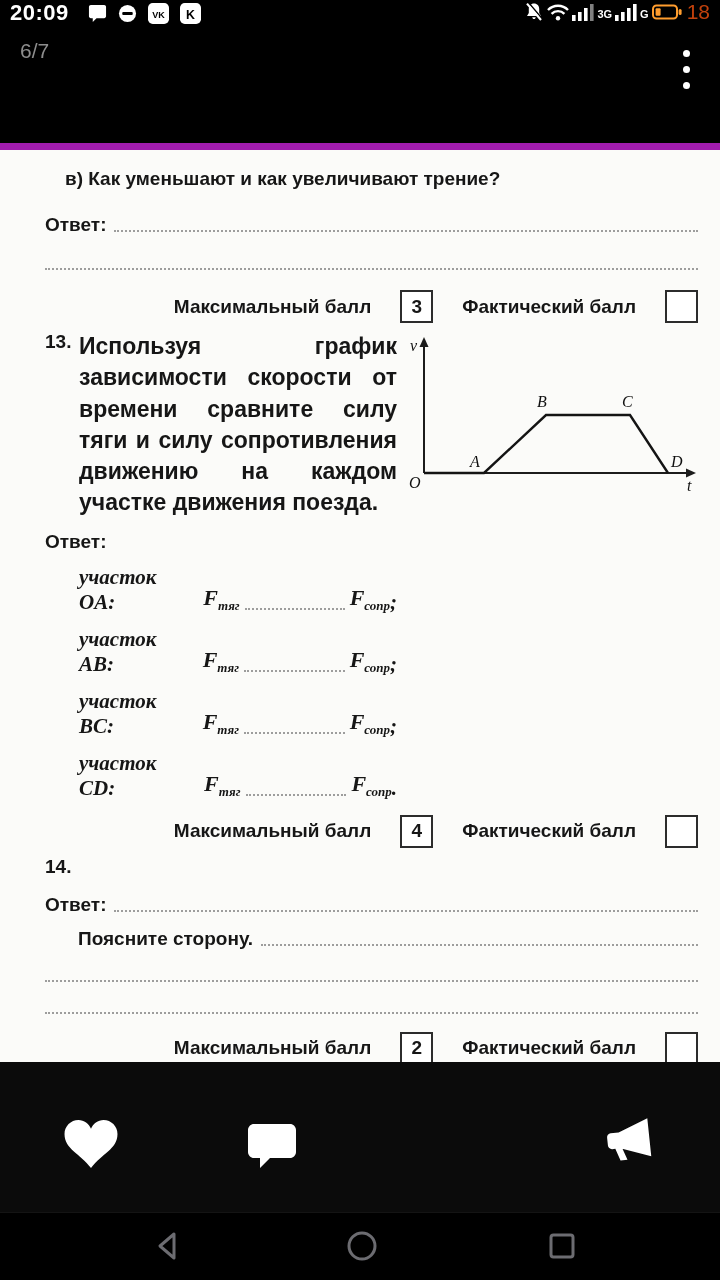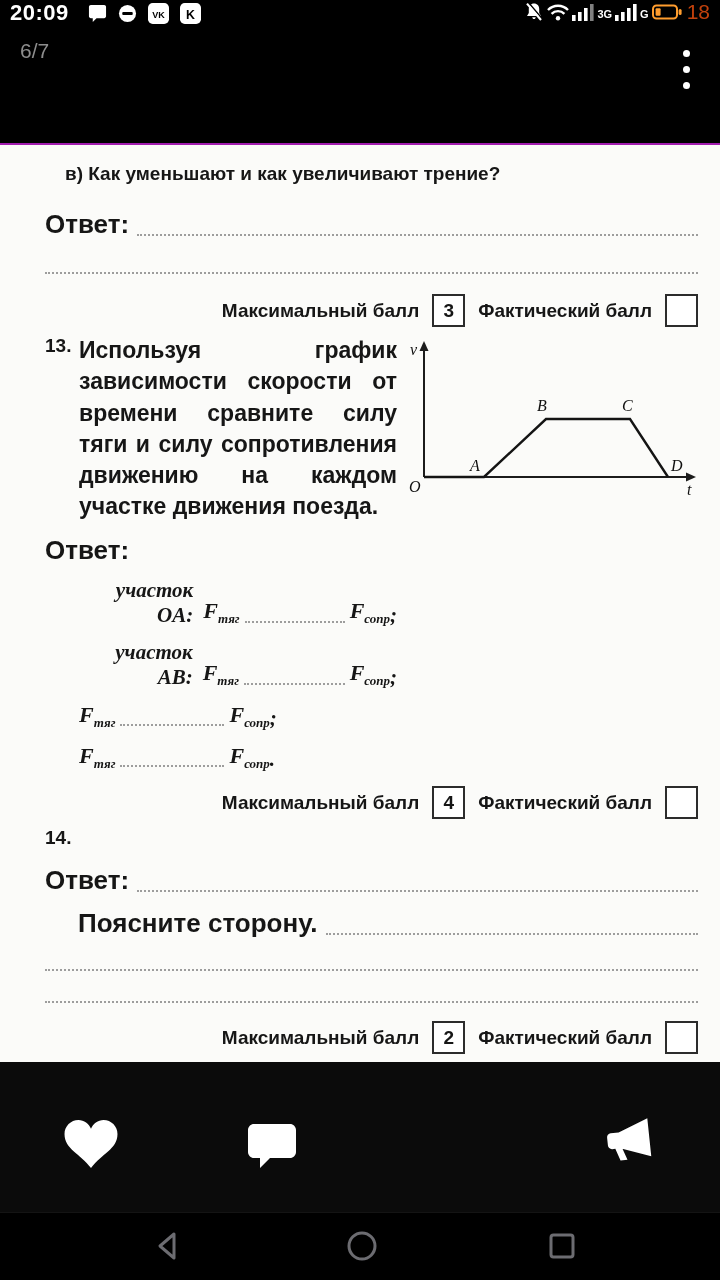--- a/index.html
+++ b/index.html
@@ -15,36 +15,36 @@
   .net-lbl { color:#fff; font-size:11px; font-weight:bold; padding-bottom:1px; }
   .batt-pct { color:#c2410c; font-size:21px; margin-left:2px; }
   .sb-ic { display:flex; align-items:center; }
 
   
   .page-ind { position:absolute; top:20px; left:20px; color:#8d8d8d; font-size:21px; z-index:4;margin-top:19px; }
   .menu-dots { position:absolute; top:50px; right:30px; display:flex; flex-direction:column; gap:9px; z-index:6; cursor:pointer; }
   .menu-dots i { width:7px; height:7px; border-radius:50%; background:#fff; display:block; }
 
   
-  .doc { position:absolute; top:143px; left:0; width:720px; height:919px; background:#fbfbf9; color:#161616; padding:18px 22px 0 45px; overflow:hidden; border-top:2px solid #a21caf; }
+  .doc { position:absolute; top:143px; left:0; width:720px; height:919px; background:#fbfbf9; color:#161616; padding:18px 22px 0 45px; overflow:hidden; border-top:7px solid #a21caf; }
   .qb { margin-left:20px; font-weight:bold; font-size:19px; }
-  .lbl { font-weight:bold; font-size:26px; }
+  .lbl { font-weight:bold; font-size:19px; }
   .answer-line { display:flex; align-items:flex-end; margin-top:24px; }
   .answer-line .dots { flex:1; border-bottom:2px dotted #9d9d9d; margin:0 0 4px 8px; }
   .dotline { border-bottom:2px dotted #9d9d9d; margin-top:32px; }
-  .score-row { display:flex; justify-content:flex-end; align-items:center; gap:13px; margin-top:20px; }
+  .score-row { display:flex; justify-content:flex-end; align-items:center; gap:29px; margin-top:20px; }
   .score-lbl { font-weight:bold; font-size:19px; }
   .score-box { width:33px; height:33px; border:2px solid #2c2c2c; background:#fff; display:flex; align-items:center; justify-content:center; font-weight:bold; font-size:19px; }
   .qblock { display:flex; margin-top:8px; }
   .q13-left { width:352px; flex:none; }
   .qnum-row { display:flex; }
   .qnum { font-weight:bold; font-size:19px; width:34px; flex:none; }
   .qtext { font-weight:bold; font-size:23px; line-height:1.36; text-align:justify; }
   .answer-lbl13 { margin-top:12px; }
-  .f-row { display:flex; align-items:flex-end; margin:12px 0 0 34px; font-family:"Liberation Serif",serif; font-style:italic; font-weight:bold; font-size:21px;text-align:right; }
+  .f-row { display:flex; align-items:flex-end; margin:12px 0 0 34px; font-family:"Liberation Serif",serif; font-style:italic; font-weight:bold; font-size:21px; }
   .f-row .seg { margin-right:10px; }
   .fsym { font-size:22px; }
   .fsym sub { font-size:13px; font-style:italic; }
   .leader { width:104px; border-bottom:2px dotted #9d9d9d; margin:0 5px 5px 5px; }
   .q13-graph { flex:1; display:flex; justify-content:flex-end; padding-top:4px; }
   .gl { font-family:"Liberation Serif",serif; font-style:italic; font-size:16px; fill:#101010; }
   .q-inline { margin-top:8px; }
   .explain-line { margin-left:33px; }
   .notice { margin-top:16px; border:3px solid #1d1d1d; padding:7px 8px 9px; text-align:center; font-family:"Liberation Serif",serif; font-style:italic; font-weight:bold; font-size:21px; letter-spacing:.4px; }
 
@@ -181,26 +181,28 @@
           <span class="tail">;</span>
         </div>
         <div class="f-row">
           <span class="seg">участок AB:</span>
           <span class="fsym"><span>F</span><sub>тяг</sub></span>
           <span class="leader"></span>
           <span class="fsym"><span>F</span><sub>сопр</sub></span>
           <span class="tail">;</span>
         </div>
         <div class="f-row">
+          <span class="seg">участок BC:</span>
           <span class="fsym"><span>F</span><sub>тяг</sub></span>
           <span class="leader"></span>
           <span class="fsym"><span>F</span><sub>сопр</sub></span>
           <span class="tail">;</span>
         </div>
         <div class="f-row">
+          <span class="seg">участок CD:</span>
           <span class="fsym"><span>F</span><sub>тяг</sub></span>
           <span class="leader"></span>
           <span class="fsym"><span>F</span><sub>сопр</sub></span>
           <span class="tail">.</span>
         </div>
       </div>
 
       <div class="q13-graph">
         <svg width="292" height="158" viewBox="0 0 292 158">
           <line x1="18" y1="138" x2="18" y2="8" stroke="#1c1c1c" stroke-width="2"></line>

